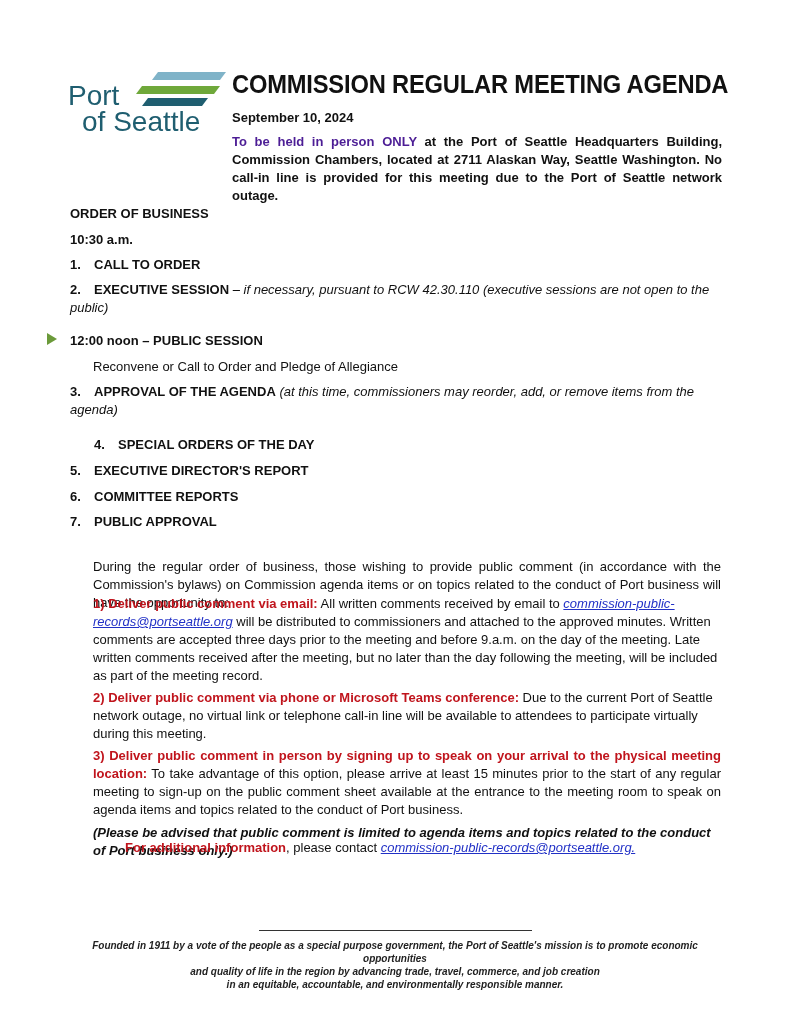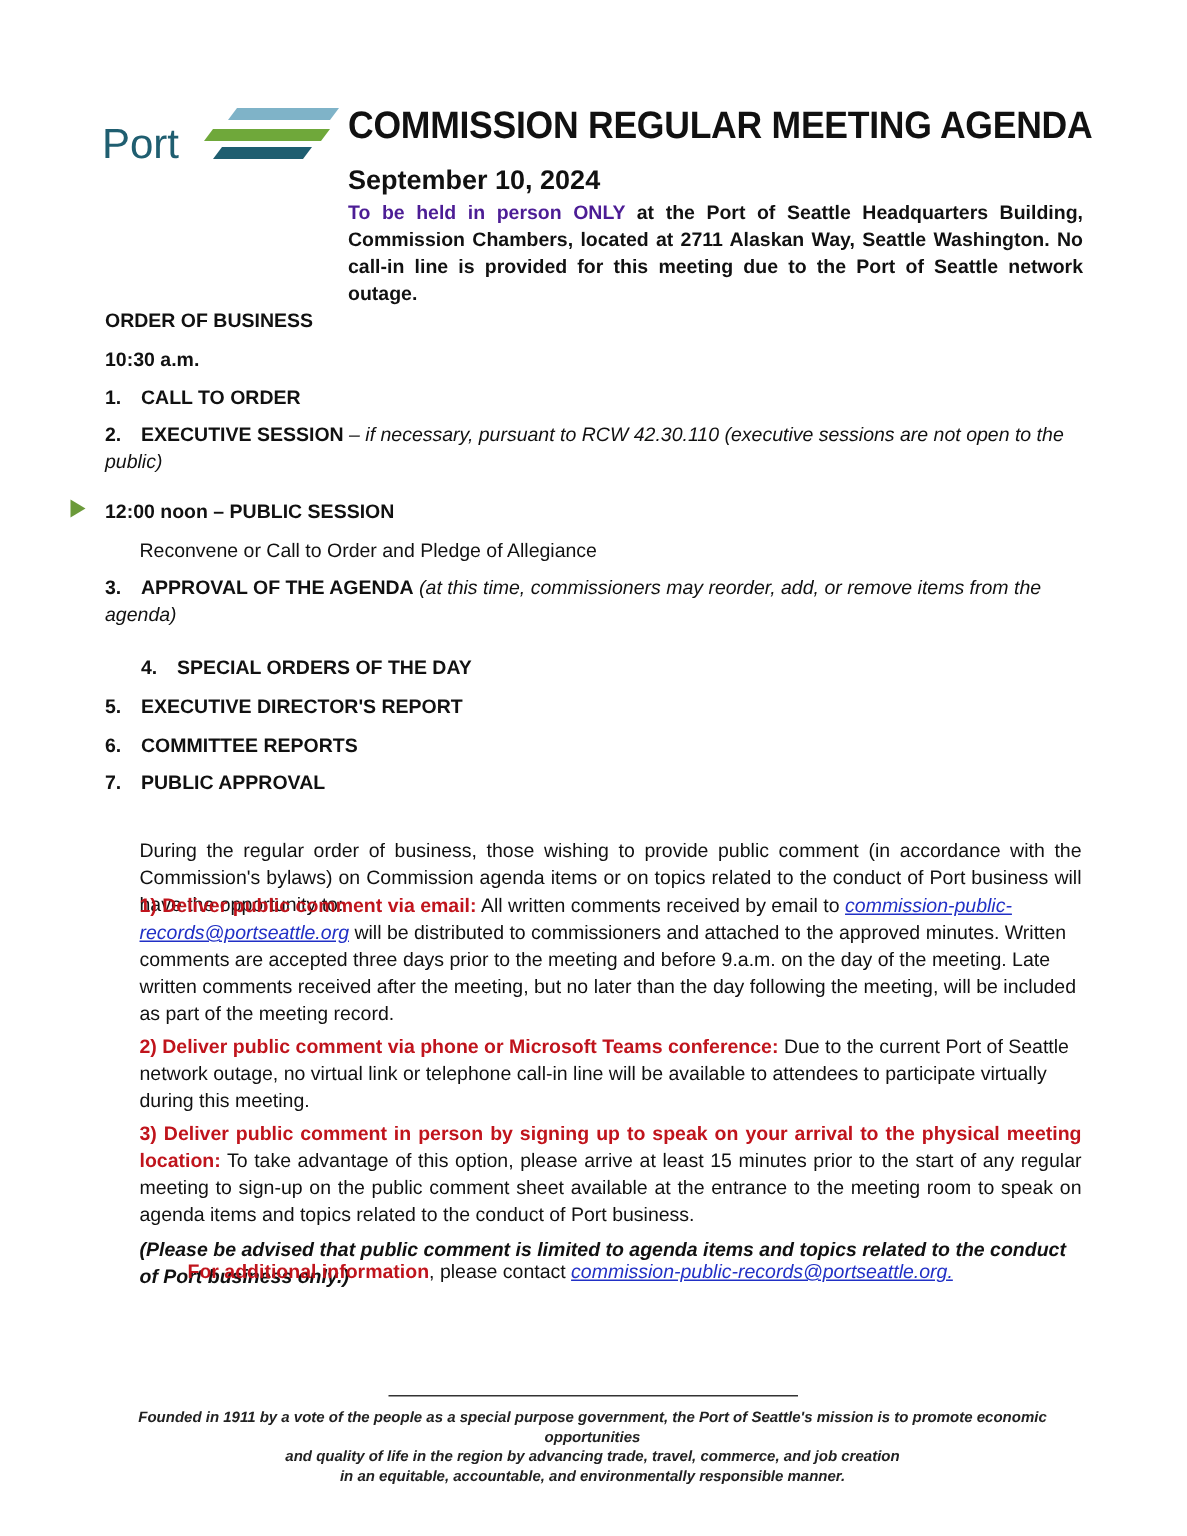--- a/index.html
+++ b/index.html
@@ -3,21 +3,21 @@
 <meta charset="utf-8">
 <style>
   html, body { margin:0; padding:0; background:#ffffff; }
   body { width:791px; height:1024px; position:relative; overflow:hidden;
          font-family:"Liberation Sans", sans-serif; color:#111; }
   .abs { position:absolute; }
   .logo { left:68px; top:68px; width:160px; height:72px; }
   .logo-text1 { position:absolute; left:0; top:12px; font-size:28px; color:#1f5e70; letter-spacing:0px; }
   .logo-text2 { position:absolute; left:14px; top:38px; font-size:28px; color:#1f5e70; }
   .title { left:232px; top:70px; font-size:25.5px; font-weight:bold; letter-spacing:-0.2px; white-space:nowrap; transform:scaleX(0.93); transform-origin:left; }
-  .date { left:232px; top:110px; font-size:18px; font-weight:bold;text-align:right; }
+  .date { left:232px; top:110px; font-size:13px; font-weight:bold;text-align:right; }
   .intro { left:232px; top:133px; width:490px; font-size:13px; font-weight:bold; line-height:18px; text-align:justify; }
   .red { color:#4c1d95; }
   .dred { color:#c0141c; }
   .sec { font-size:13px; font-weight:bold; }
   .body { font-size:13px; line-height:18px; }
   .it { font-style:italic; font-weight:normal; }
   a.link { color:#2130c6; font-style:italic; text-decoration:underline; }
   .num { display:inline-block; width:24px; }
   .para { left:93px; width:628px; font-size:13px; line-height:18px; }
   .just { text-align:justify; }
@@ -28,20 +28,21 @@
 </head>
 <body>
 
 <div class="abs logo">
   <svg class="abs" style="left:60px;top:0;" width="100" height="48">
     <polygon points="30,4 98,4 92,12 24,12" fill="#7fb3c8"></polygon>
     <polygon points="14,18 92,18 86,26 8,26" fill="#6fa83a"></polygon>
     <polygon points="20,30 80,30 74,38 14,38" fill="#1f5e70"></polygon>
   </svg>
   <span class="logo-text1">Port</span>
+  <span class="logo-text2">of Seattle</span>
 </div>
 
 <div class="abs title">COMMISSION REGULAR MEETING AGENDA</div>
 <div class="abs date">September 10, 2024</div>
 <div class="abs intro"><span class="red">To be held in person ONLY</span><span> at the Port of Seattle Headquarters Building, Commission Chambers, located at 2711 Alaskan Way, Seattle Washington.  No call-in line is provided for this meeting due to the Port of Seattle network outage.</span></div>
 
 <div class="abs sec" style="left:70px;top:206px;">ORDER OF BUSINESS</div>
 <div class="abs sec" style="left:70px;top:232px;">10:30 a.m.</div>
 
 <div class="abs sec" style="left:70px;top:257px;"><span class="num">1.</span><span>CALL TO ORDER</span></div>

